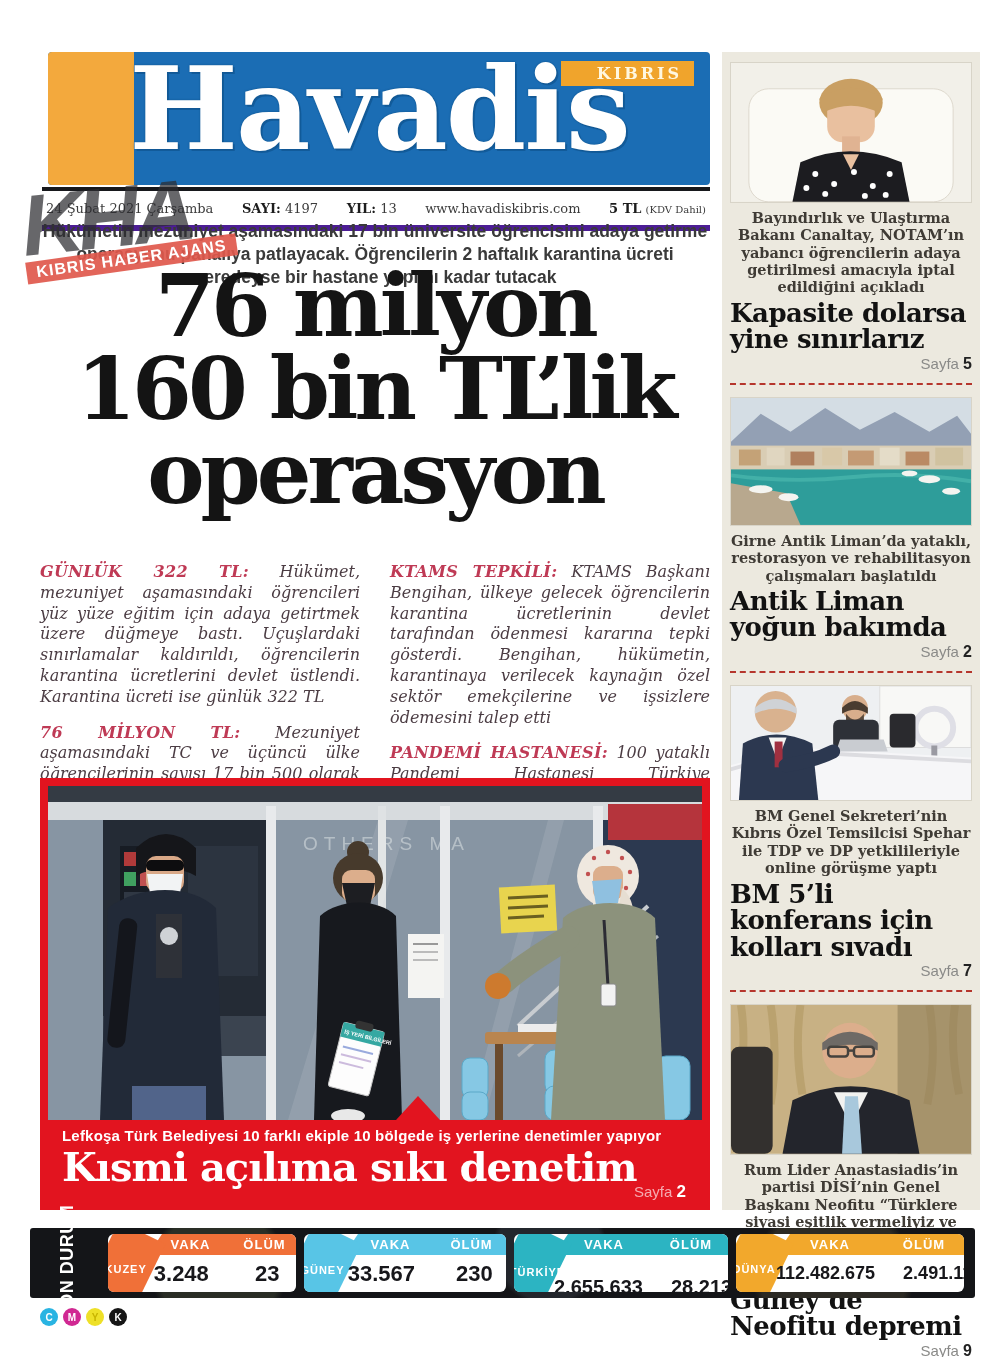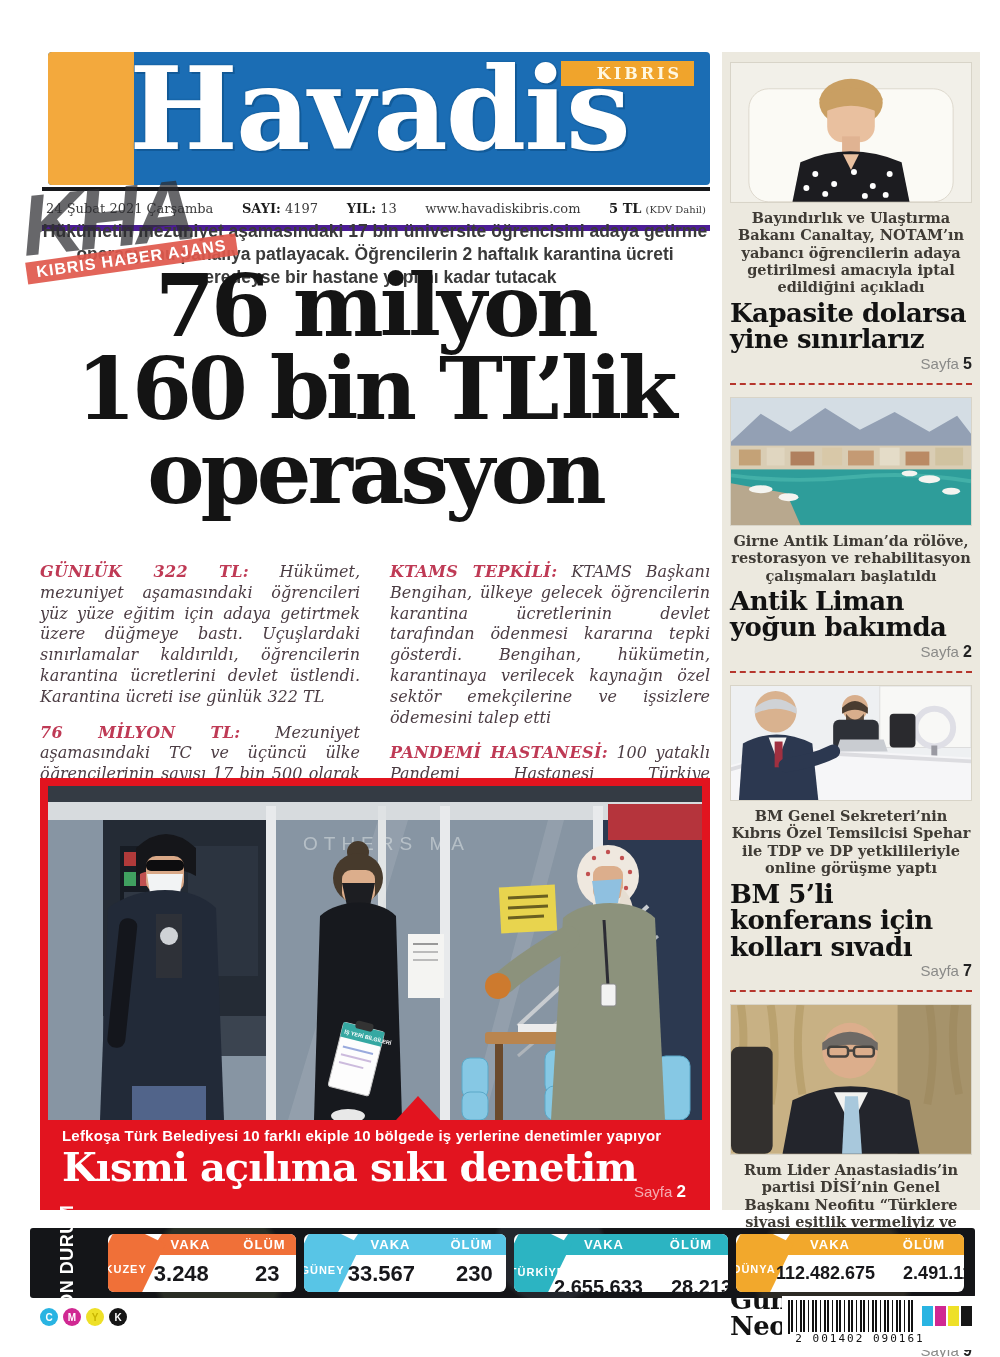--- a/index.html
+++ b/index.html
@@ -285,21 +285,21 @@
           <polygon points="0,128 0,86 56,96 70,128" fill="#b8a88e"></polygon>
           <g fill="#f4f4f0">
               <ellipse cx="30" cy="92" rx="12" ry="4"></ellipse>
               <ellipse cx="58" cy="100" rx="10" ry="4"></ellipse>
               <ellipse cx="200" cy="82" rx="11" ry="4"></ellipse>
               <ellipse cx="222" cy="94" rx="9" ry="3.5"></ellipse>
               <ellipse cx="180" cy="76" rx="8" ry="3"></ellipse>
             </g>
         </svg>
       </div>
-      <p class="story-caption">Girne Antik Liman’da rölöve, restorasyon ve rehabilitasyon çalışmaları başlatıldı</p>
+      <p class="story-caption">Girne Antik Liman’da yataklı, restorasyon ve rehabilitasyon çalışmaları başlatıldı</p>
       <h2 class="story-headline">Antik Liman yoğun bakımda</h2>
       <div class="story-page"><span>Sayfa</span> <b>2</b></div>
     </section>
 
     <section class="story">
       <div class="story-photo">
         <svg viewBox="0 0 242 115">
           <rect width="242" height="115" fill="#eef0f2"></rect>
           <rect x="150" y="0" width="92" height="62" fill="#f8f8f6" stroke="#ddd"></rect>
           <circle cx="205" cy="42" r="19" fill="none" stroke="#dfdfe6" stroke-width="6"></circle>
@@ -410,24 +410,14 @@
     </div>
   </div>
 
   <div id="cmyk">
     <span class="dot dot-c">C</span>
     <span class="dot dot-m">M</span>
     <span class="dot dot-y">Y</span>
     <span class="dot dot-k">K</span>
   </div>
 
-  <div id="barcode">
-    <div class="bars"></div>
-    <div class="digits">2 001402 090161</div>
-    <div class="swatches">
-      <i style="background:#29b4e2"></i>
-        <i style="background:#d02892"></i>
-        <i style="background:#eee028"></i>
-        <i style="background:#161616"></i>
-    </div>
-  </div>
 
 </div>
 
 </body></html>

